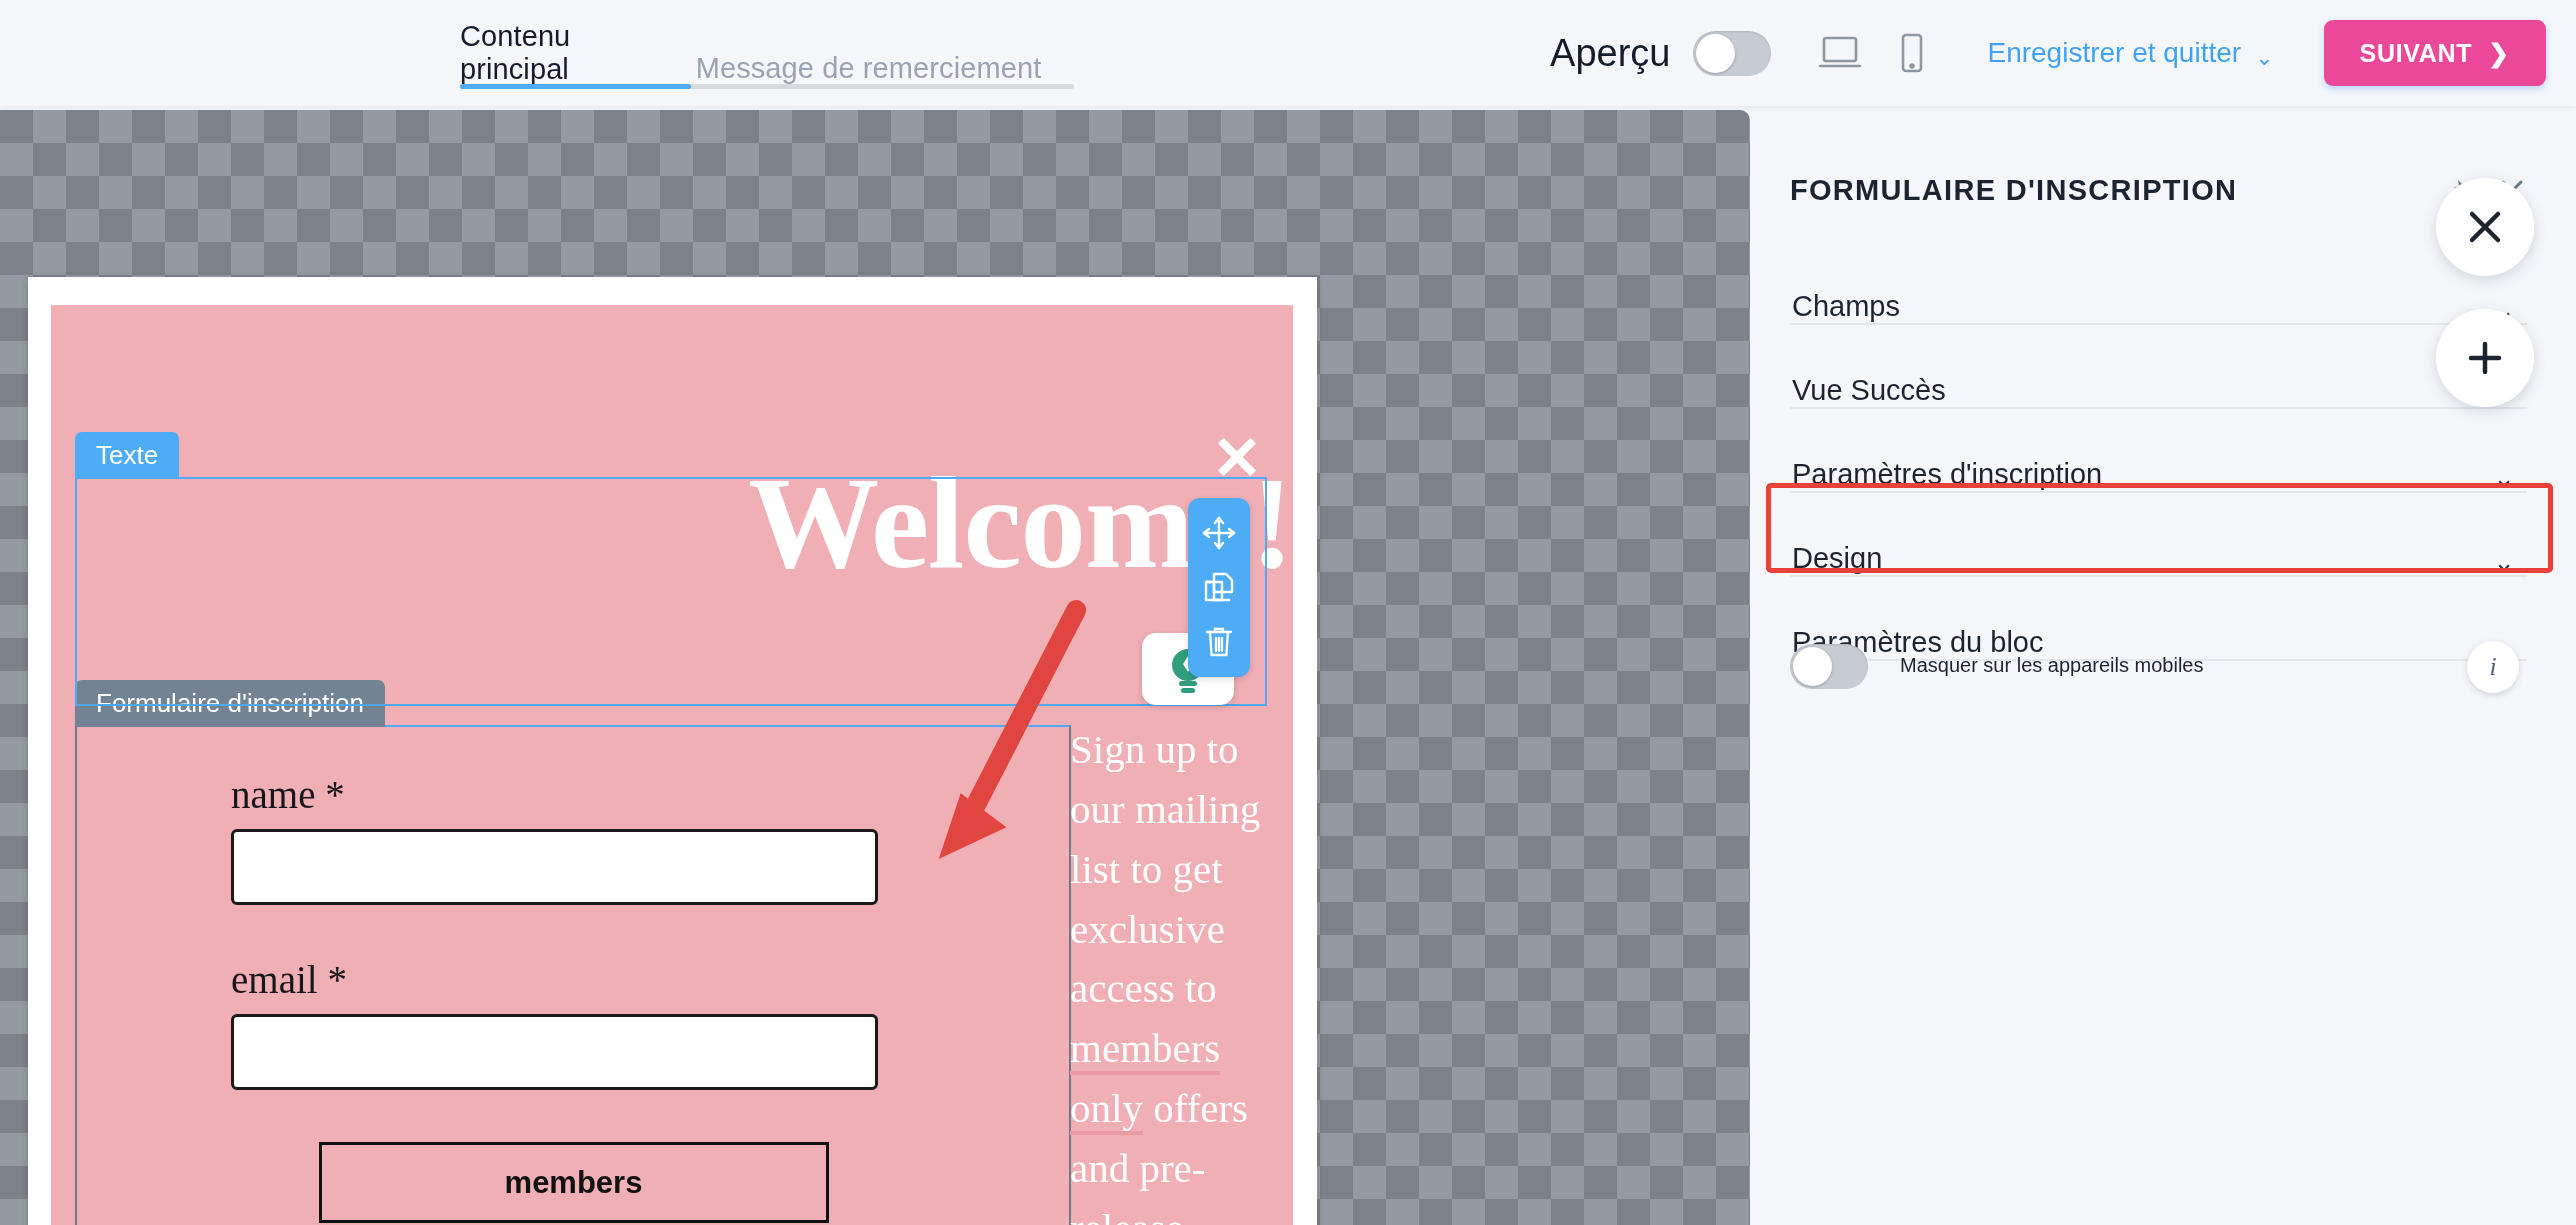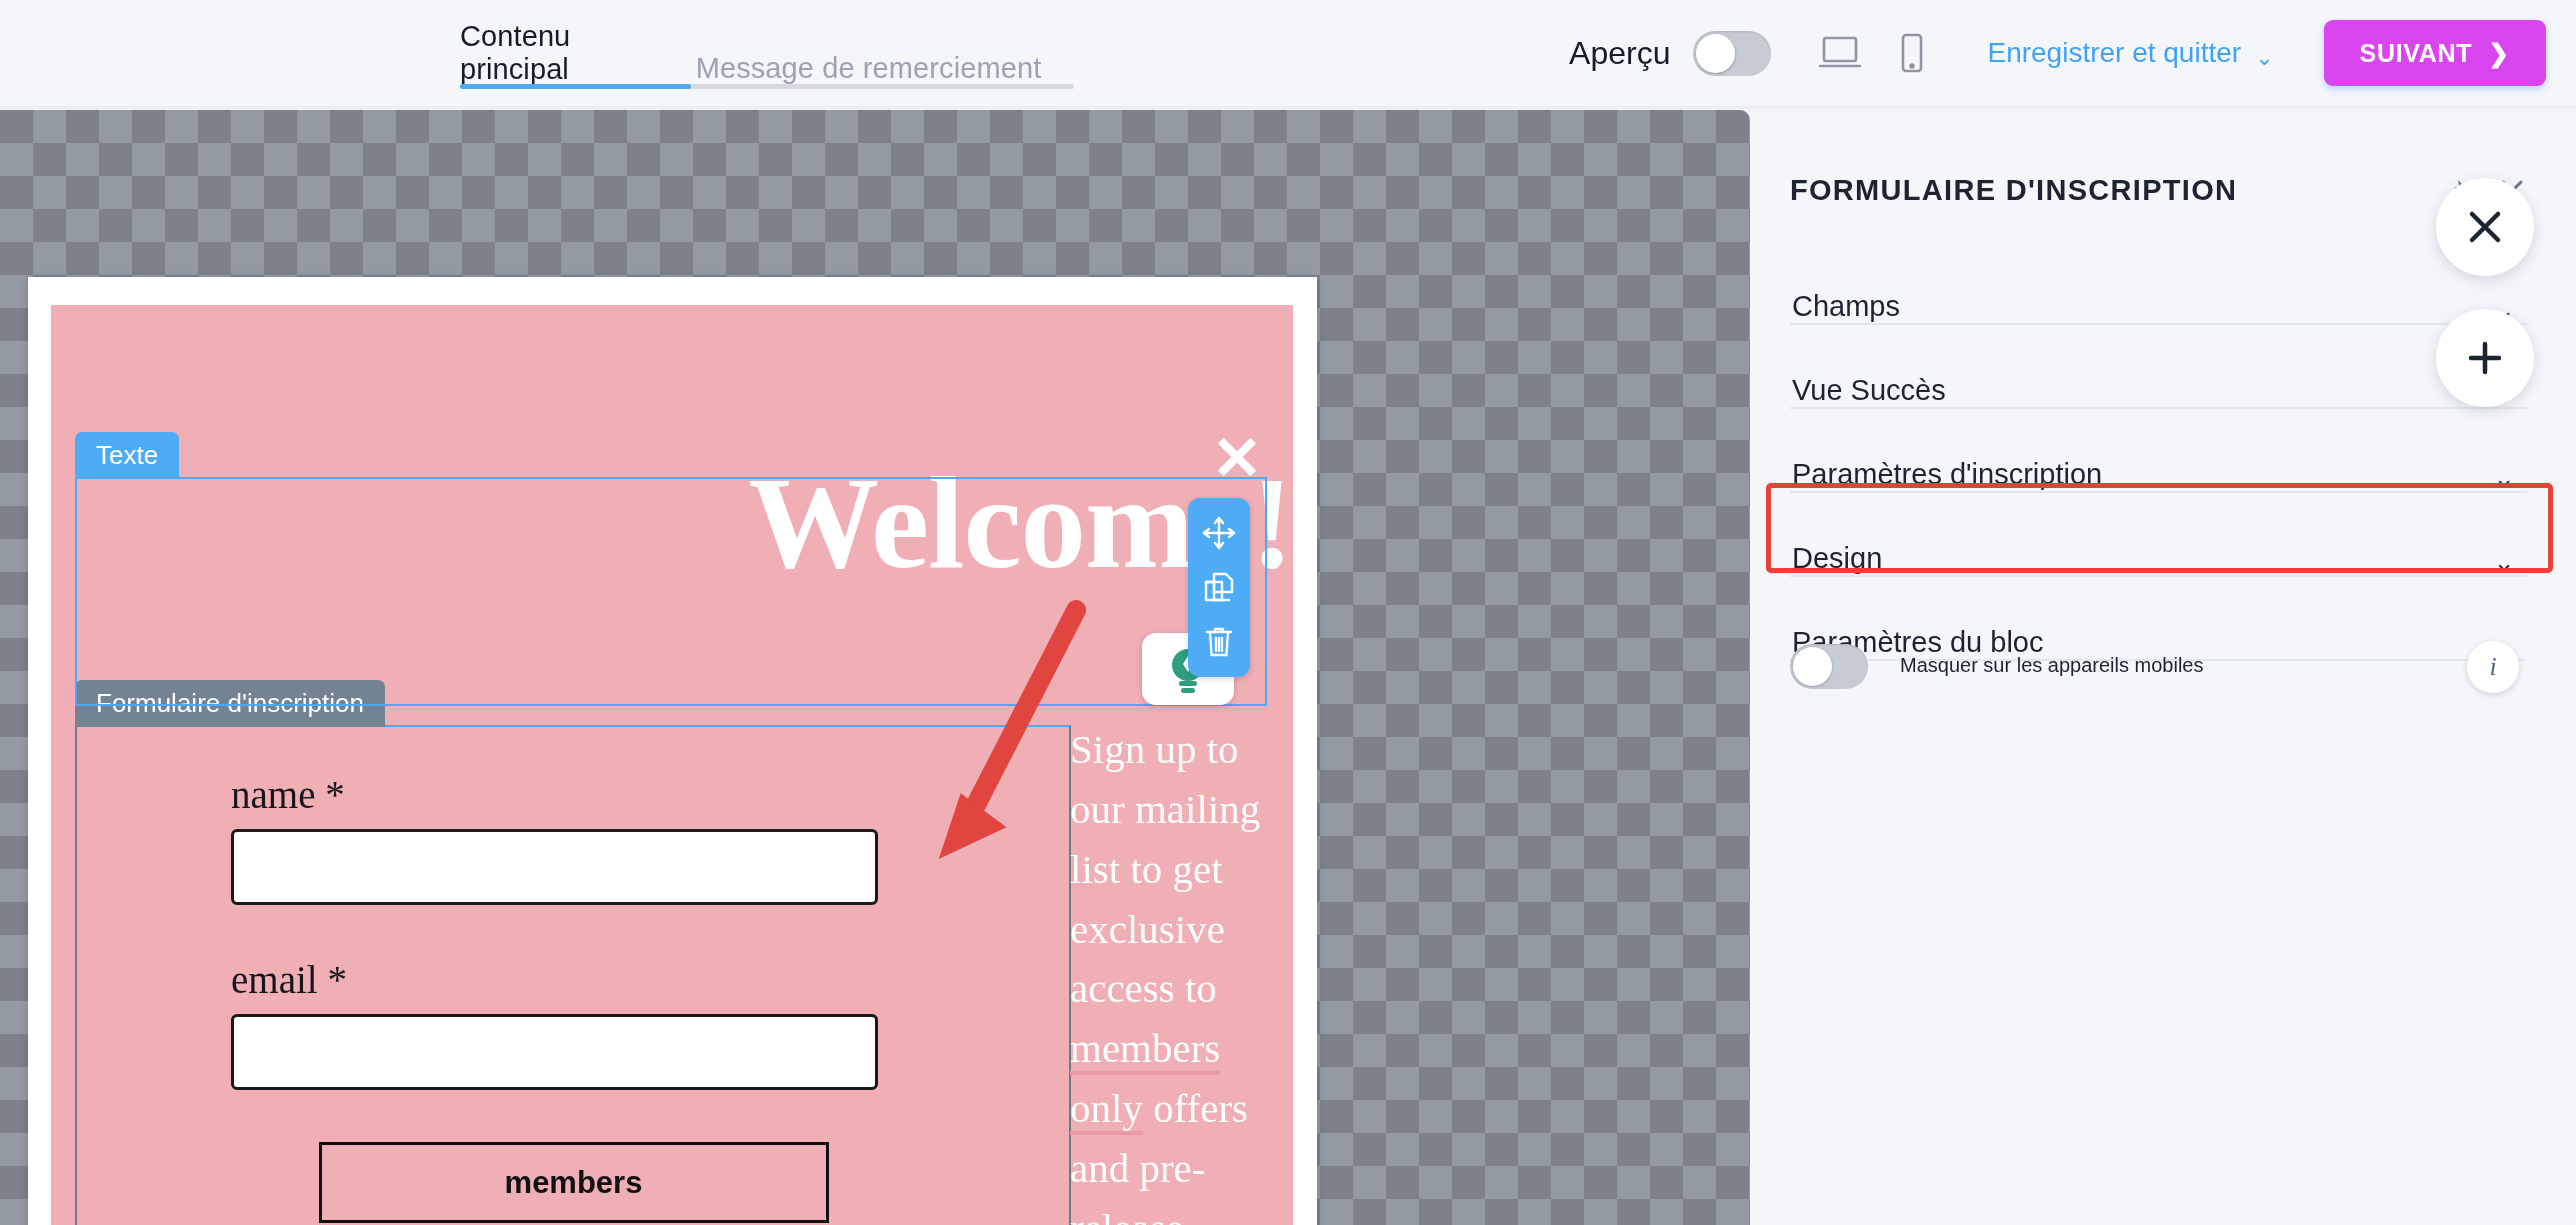--- a/index.html
+++ b/index.html
@@ -46,21 +46,21 @@
     bottom: 17px; left: 460px;
     width: 231px; height: 5px;
     background: #4fa9f3; border-radius: 3px;
   }
 
   .header-right {
     position: absolute; right: 0; top: 0; height: 106px;
     display: flex; align-items: center; gap: 0;
     padding-right: 30px;
   }
-  .apercu-label { font-size: 32px; color: #141c2b; margin-right: 23px; }
+  .apercu-label { font-size: 38px; color: #141c2b; margin-right: 23px; }
   .toggle {
     width: 78px; height: 45px; border-radius: 24px;
     background: #c6cbd4;
     position: relative; cursor: pointer;
     box-shadow: inset 0 1px 2px rgba(0,0,0,.12);
     margin-right: 40px;
   }
   .toggle .knob {
     position: absolute; top: 3px; left: 3px;
     width: 39px; height: 39px; border-radius: 50%;
@@ -70,21 +70,21 @@
   .dev-icon svg { display:block; }
   .spacer-sm { width: 14px; }
   .save-quit {
     font-size: 28px; color: #3fa2f7; cursor: pointer;
     margin-left: 46px; margin-right: 10px;
     display: flex; align-items: flex-end; gap: 14px; white-space: nowrap;
   }
   .chev-sm { font-size: 22px; line-height: 1; }
   .next-btn {
     margin-left: 40px;
-    background: #d946ef; color: #fff;
+    background: #ec4899; color: #fff;
     font-size: 25px; font-weight: bold; letter-spacing: 0.7px;
     border: none; border-radius: 9px;
     height: 66px; padding: 0 36px;
     display: flex; align-items: center; gap: 16px;
     cursor: pointer;
     box-shadow: 0 3px 7px rgba(70,150,240,.35);
   }
 
   
   .canvas {

